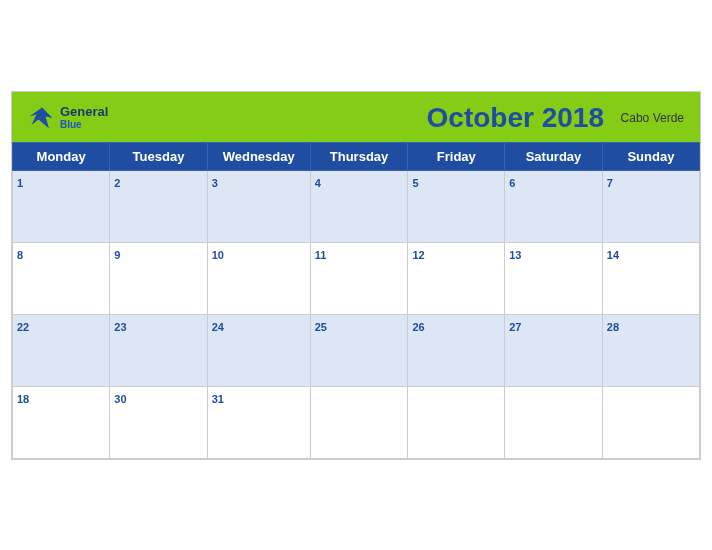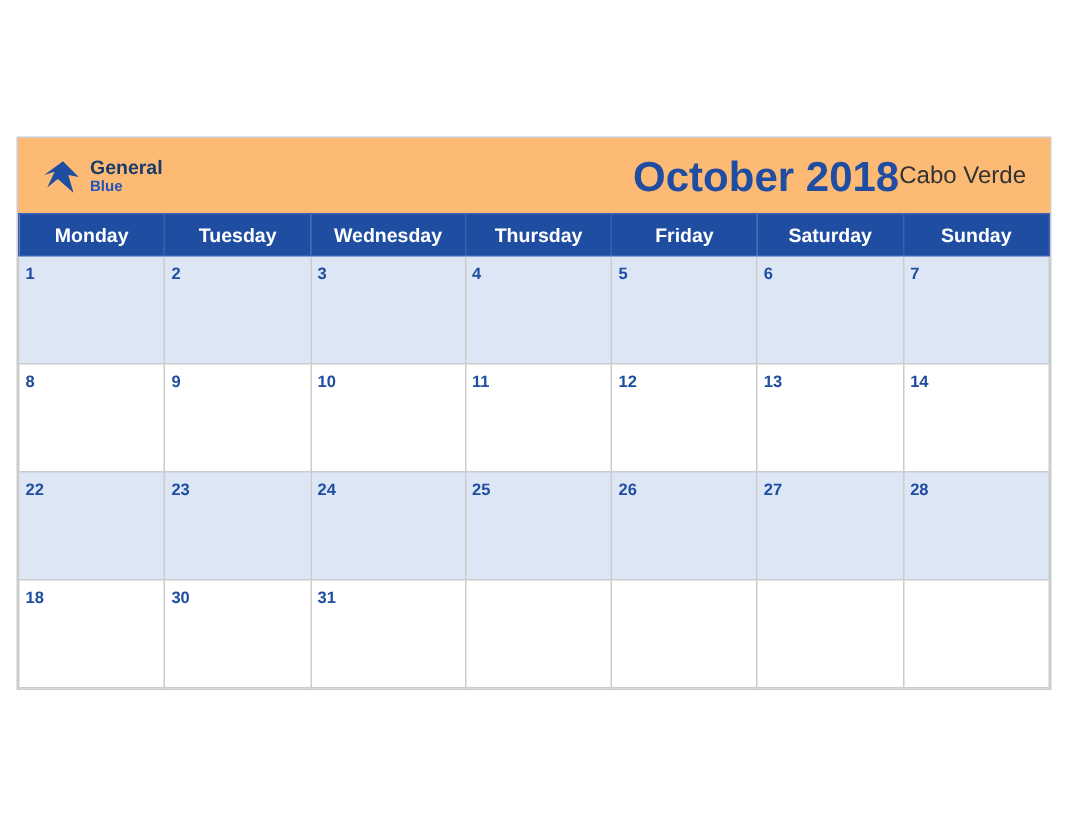--- a/index.html
+++ b/index.html
@@ -15,21 +15,21 @@
     .calendar-container {
       width: 690px;
       border: 1px solid #ccc;
       background: #fff;
     }
     .calendar-header {
       display: flex;
       align-items: center;
       justify-content: space-between;
       padding: 10px 16px 8px 16px;
-      background: #fdba74;
+      background: #84cc16;
     }
     .logo-area {
       display: flex;
       align-items: center;
       gap: 4px;
     }
     .logo-text {
       font-size: 13px;
       color: #1a3a6b;
       line-height: 1.2;
@@ -41,23 +41,23 @@
       height: 28px;
     }
     .calendar-title {
       font-size: 28px;
       font-weight: bold;
       color: #1e4da1;
       text-align: right;
       flex: 1;
     }
     .country-label {
-      font-size: 16px;
+      font-size: 12px;
       color: #333;
-      text-align: left;
+      text-align: right;
       min-width: 80px;
     }
     .calendar-grid {
       width: 100%;
       border-collapse: collapse;
     }
     .calendar-grid th {
       background-color: #1e4da1;
       color: #fff;
       font-size: 13px;

